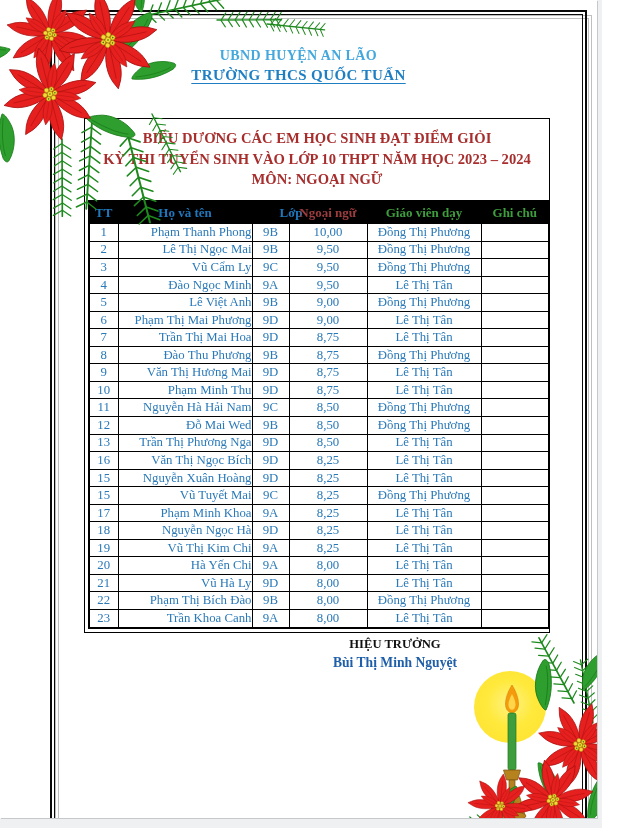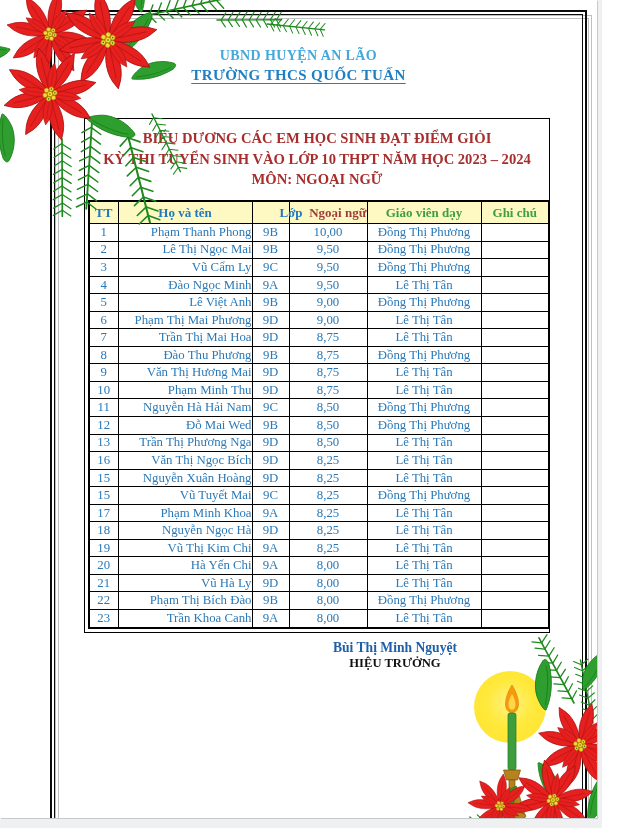--- a/index.html
+++ b/index.html
@@ -18,21 +18,21 @@
   #org-line2{font-size:15px;color:#1e7fc3;font-weight:bold;letter-spacing:.4px;
     text-decoration:underline;text-underline-offset:3px;margin-top:3px;}
   
   #title-box{position:absolute;left:84px;top:118px;width:464px;height:513px;
     border:1.6px solid #000;z-index:3;background:transparent;}
   #title{margin-top:9px;text-align:center;color:#a82e2e;font-weight:bold;
     font-size:14.6px;line-height:20.5px;}
   
   #results-table{position:absolute;left:88px;top:200px;z-index:4;border-collapse:collapse;
     table-layout:fixed;width:460px;background:#fff;}
-  #results-table th{background:#fef9c3;font-weight:bold;font-size:13px;height:21px;
+  #results-table th{background:#000000;font-weight:bold;font-size:13px;height:21px;
     border:1px solid #000;padding:0;}
   #results-table td{font-size:12.8px;height:16.55px;border:1px solid #000;padding:0;
     text-align:center;color:#2a79b8;line-height:1;}
   #results-table td.c1{text-align:right;padding-left:7px;}
   #results-table tr:first-child th{border-top:2px solid #000;border-bottom:1.8px solid #000;}
   #results-table th:first-child,#results-table td:first-child{border-left:2px solid #000;}
   #results-table th:last-child,#results-table td:last-child{border-right:2px solid #000;}
   #results-table tr:last-child td{border-bottom:2px solid #000;}
   
   #signature{position:absolute;left:300px;top:637px;width:190px;text-align:center;z-index:3;}
@@ -73,21 +73,21 @@
           <col style="width:37px">
         <col style="width:78px">
           <col style="width:114px">
           <col style="width:68px">
       </colgroup>
       <thead>
           <tr id="thead-row">
             <th style="color: rgb(31, 120, 190);">TT</th>
             <th style="color: rgb(31, 120, 190);">Họ và tên</th>
             <th style="color: rgb(31, 120, 190); padding-left: 27px;">Lớp</th>
-            <th style="color: rgb(158, 61, 61); text-align: right;">Ngoại ngữ</th>
+            <th style="color: rgb(158, 61, 61);">Ngoại ngữ</th>
             <th style="color: rgb(62, 158, 62);">Giáo viên dạy</th>
             <th style="color: rgb(62, 158, 62);">Ghi chú</th>
           </tr>
         </thead>
       <tbody id="tbody">
           <tr>
             <td class="c0">1</td>
             <td class="c1">Phạm Thanh Phong</td>
             <td class="c2">9B</td>
             <td class="c3">10,00</td>
@@ -267,22 +267,22 @@
             <td class="c1">Trần Khoa Canh</td>
             <td class="c2">9A</td>
             <td class="c3">8,00</td>
             <td class="c4">Lê Thị Tân</td>
             <td class="c5"></td>
           </tr>
         </tbody>
     </table>
 
     <div id="signature">
+      <div id="sig-role">HIỆU TRƯỞNG</div>
       <div id="sig-name">Bùi Thị Minh Nguyệt</div>
-      <div id="sig-role">HIỆU TRƯỞNG</div>
     </div>
 
     <svg width="0" height="0" style="position:absolute" aria-hidden="true">
       <defs>
         <radialGradient id="glowg" cx="50%" cy="45%" r="60%">
           <stop offset="0%" stop-color="#fff282"></stop>
             <stop offset="55%" stop-color="#ffe93b"></stop>
           <stop offset="100%" stop-color="#ffe433"></stop>
         </radialGradient>
         <g id="petal">

